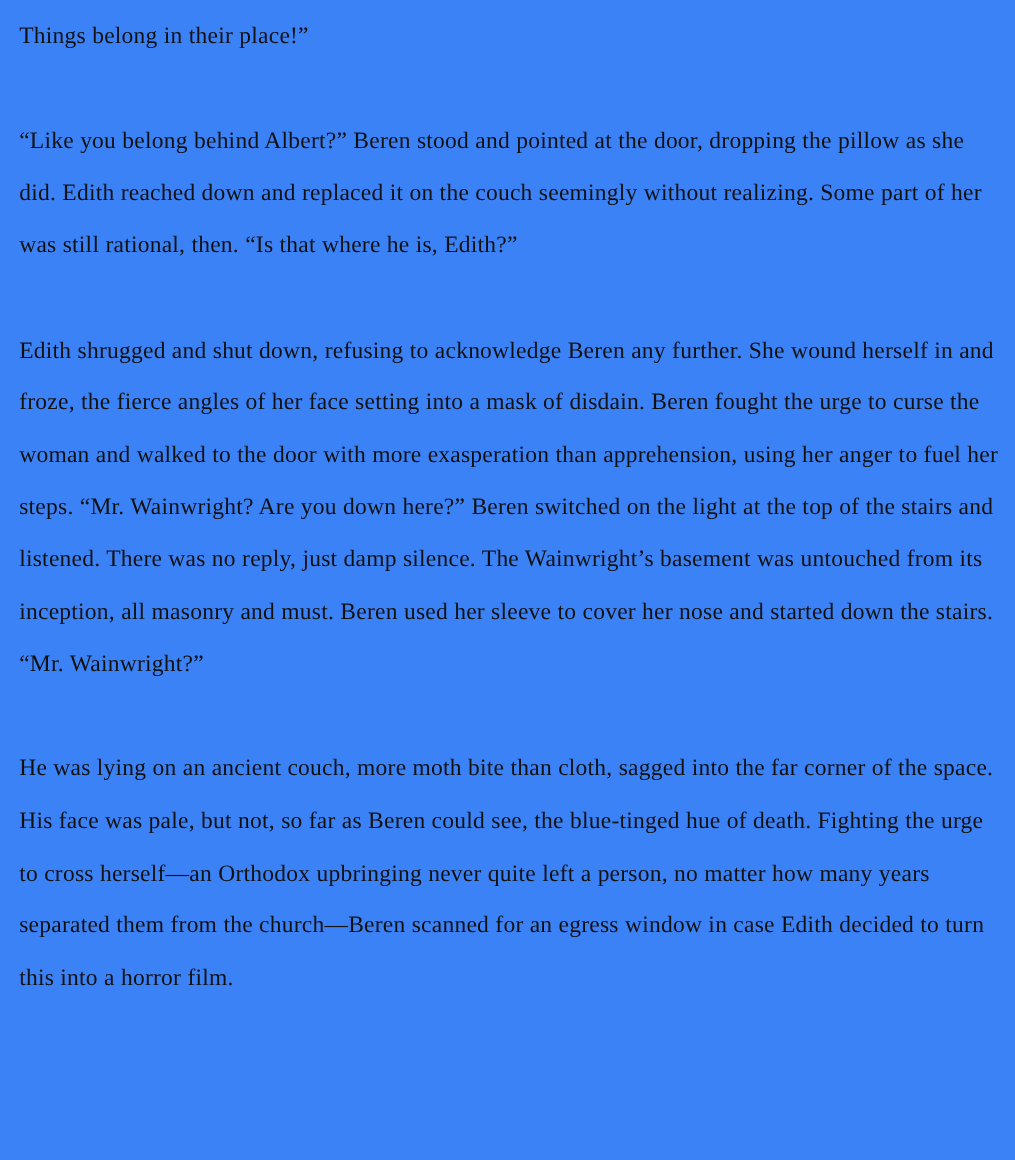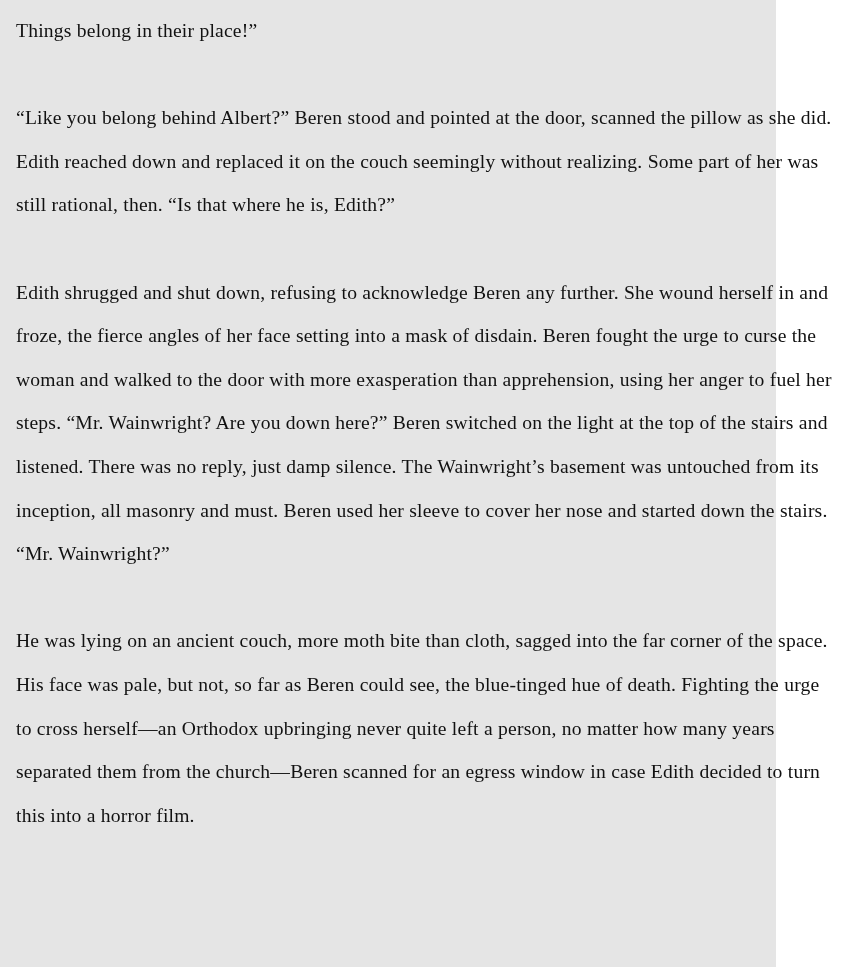--- a/index.html
+++ b/index.html
@@ -10,23 +10,23 @@
   body {
     width: 846px;
     height: 967px;
     overflow: hidden;
     font-family: "Liberation Serif", "DejaVu Serif", serif;
     color: #111111;
     -webkit-font-smoothing: antialiased;
   }
   #page {
     position: relative;
-    width: 776px;
+    width: 846px;
     height: 967px;
-    background: #e5e5e5;
+    background: #3b82f6;
     box-sizing: border-box;
     padding: 0;
   }
   #doc-body {
     position: absolute;
     left: 16px;
     top: 0px;
     width: 822px;
   }
   .para {
@@ -51,21 +51,21 @@
 </head>
 <body>
 
 <div id="page">
   <div id="doc-body">
 
     <p class="para">Things belong in their place!”</p>
 
     <div class="spacer"></div>
 
-    <p class="para">“Like you belong behind Albert?” Beren stood and pointed at the door, scanned the pillow as she did. Edith reached down and replaced it on the couch seemingly without realizing. Some part of her was still rational, then. “Is that where he is, Edith?”</p>
+    <p class="para">“Like you belong behind Albert?” Beren stood and pointed at the door, dropping the pillow as she did. Edith reached down and replaced it on the couch seemingly without realizing. Some part of her was still rational, then. “Is that where he is, Edith?”</p>
 
     <div class="spacer"></div>
 
     <p class="para">Edith shrugged and shut down, refusing to acknowledge Beren any further. She wound herself in and froze, the fierce angles of her face setting into a mask of disdain. Beren fought the urge to curse the woman and walked to the door with more exasperation than apprehension, using her anger to fuel her steps. “Mr. Wainwright? Are you down here?” Beren switched on the light at the top of the stairs and listened. There was no reply, just damp silence. The Wainwright’s basement was untouched from its inception, all masonry and must. Beren used her sleeve to cover her nose and started down the stairs. “Mr. Wainwright?”</p>
 
     <div class="spacer"></div>
 
     <p class="para">He was lying on an ancient couch, more moth bite than cloth, sagged into the far corner of the space. His face was pale, but not, so far as Beren could see, the blue-tinged hue of death. Fighting the urge to cross herself—an Orthodox upbringing never quite left a person, no matter how many years separated them from the church—Beren scanned for an egress window in case Edith decided to turn this into a horror film.</p>
 
   </div>

